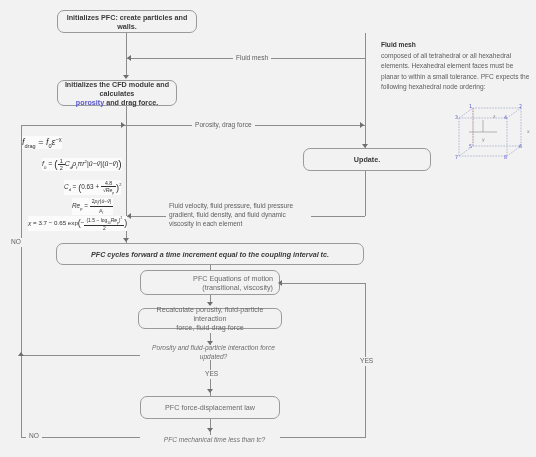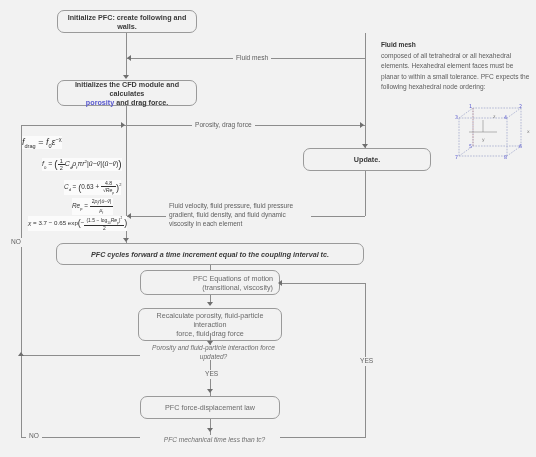--- a/index.html
+++ b/index.html
@@ -90,25 +90,25 @@
   
   #cube{position:absolute;left:449px;top:104px;width:84px;height:70px;}
   #cube svg{display:block;}
 </style>
 </head>
 <body>
 
 <div id="stage">
 
   <div class="box" style="left:57px;top:10px;width:140px;height:23px;">
-    <div class="inner b-bold">Initialize PFC: create following and walls.</div>
-  </div>
-
-
-  <div class="box" style="left:57px;top:80px;width:140px;height:26px;">
+    <div class="inner b-bold">Initializes PFC: create particles and walls.</div>
+  </div>
+
+
+  <div class="box" style="left:57px;top:80px;width:120px;height:26px;">
     <div class="inner b-bold">
       <span>Initializes the CFD module and calculates </span><br>
       <span class="link">porosity</span><span> and drag force.</span>
     </div>
   </div>
 
   <div class="box" style="left:303px;top:148px;width:128px;height:23px;">
     <div class="inner b-bold">Update.</div>
   </div>
 
@@ -116,21 +116,21 @@
     <div class="inner b-bold">PFC cycles forward a time increment equal to the coupling interval tc.</div>
   </div>
 
   <div class="box" style="left:140px;top:270px;width:140px;height:25px;text-align:right;">
     <div class="inner b-norm">
       <span>PFC Equations of motion</span><br>
       <span>(transitional, viscosity)</span>
     </div>
   </div>
 
-  <div class="box" style="left:138px;top:308px;width:144px;height:33px;">
+  <div class="box" style="left:138px;top:308px;width:144px;height:21px;">
     <div class="inner b-norm">
       <span>Recalculate porosity, fluid-particle interaction</span><br>
       <span>force, fluid drag force</span>
     </div>
   </div>
 
   <div class="box" style="left:140px;top:396px;width:140px;height:23px;">
     <div class="inner b-norm">PFC force-displacement law</div>
   </div>
 

